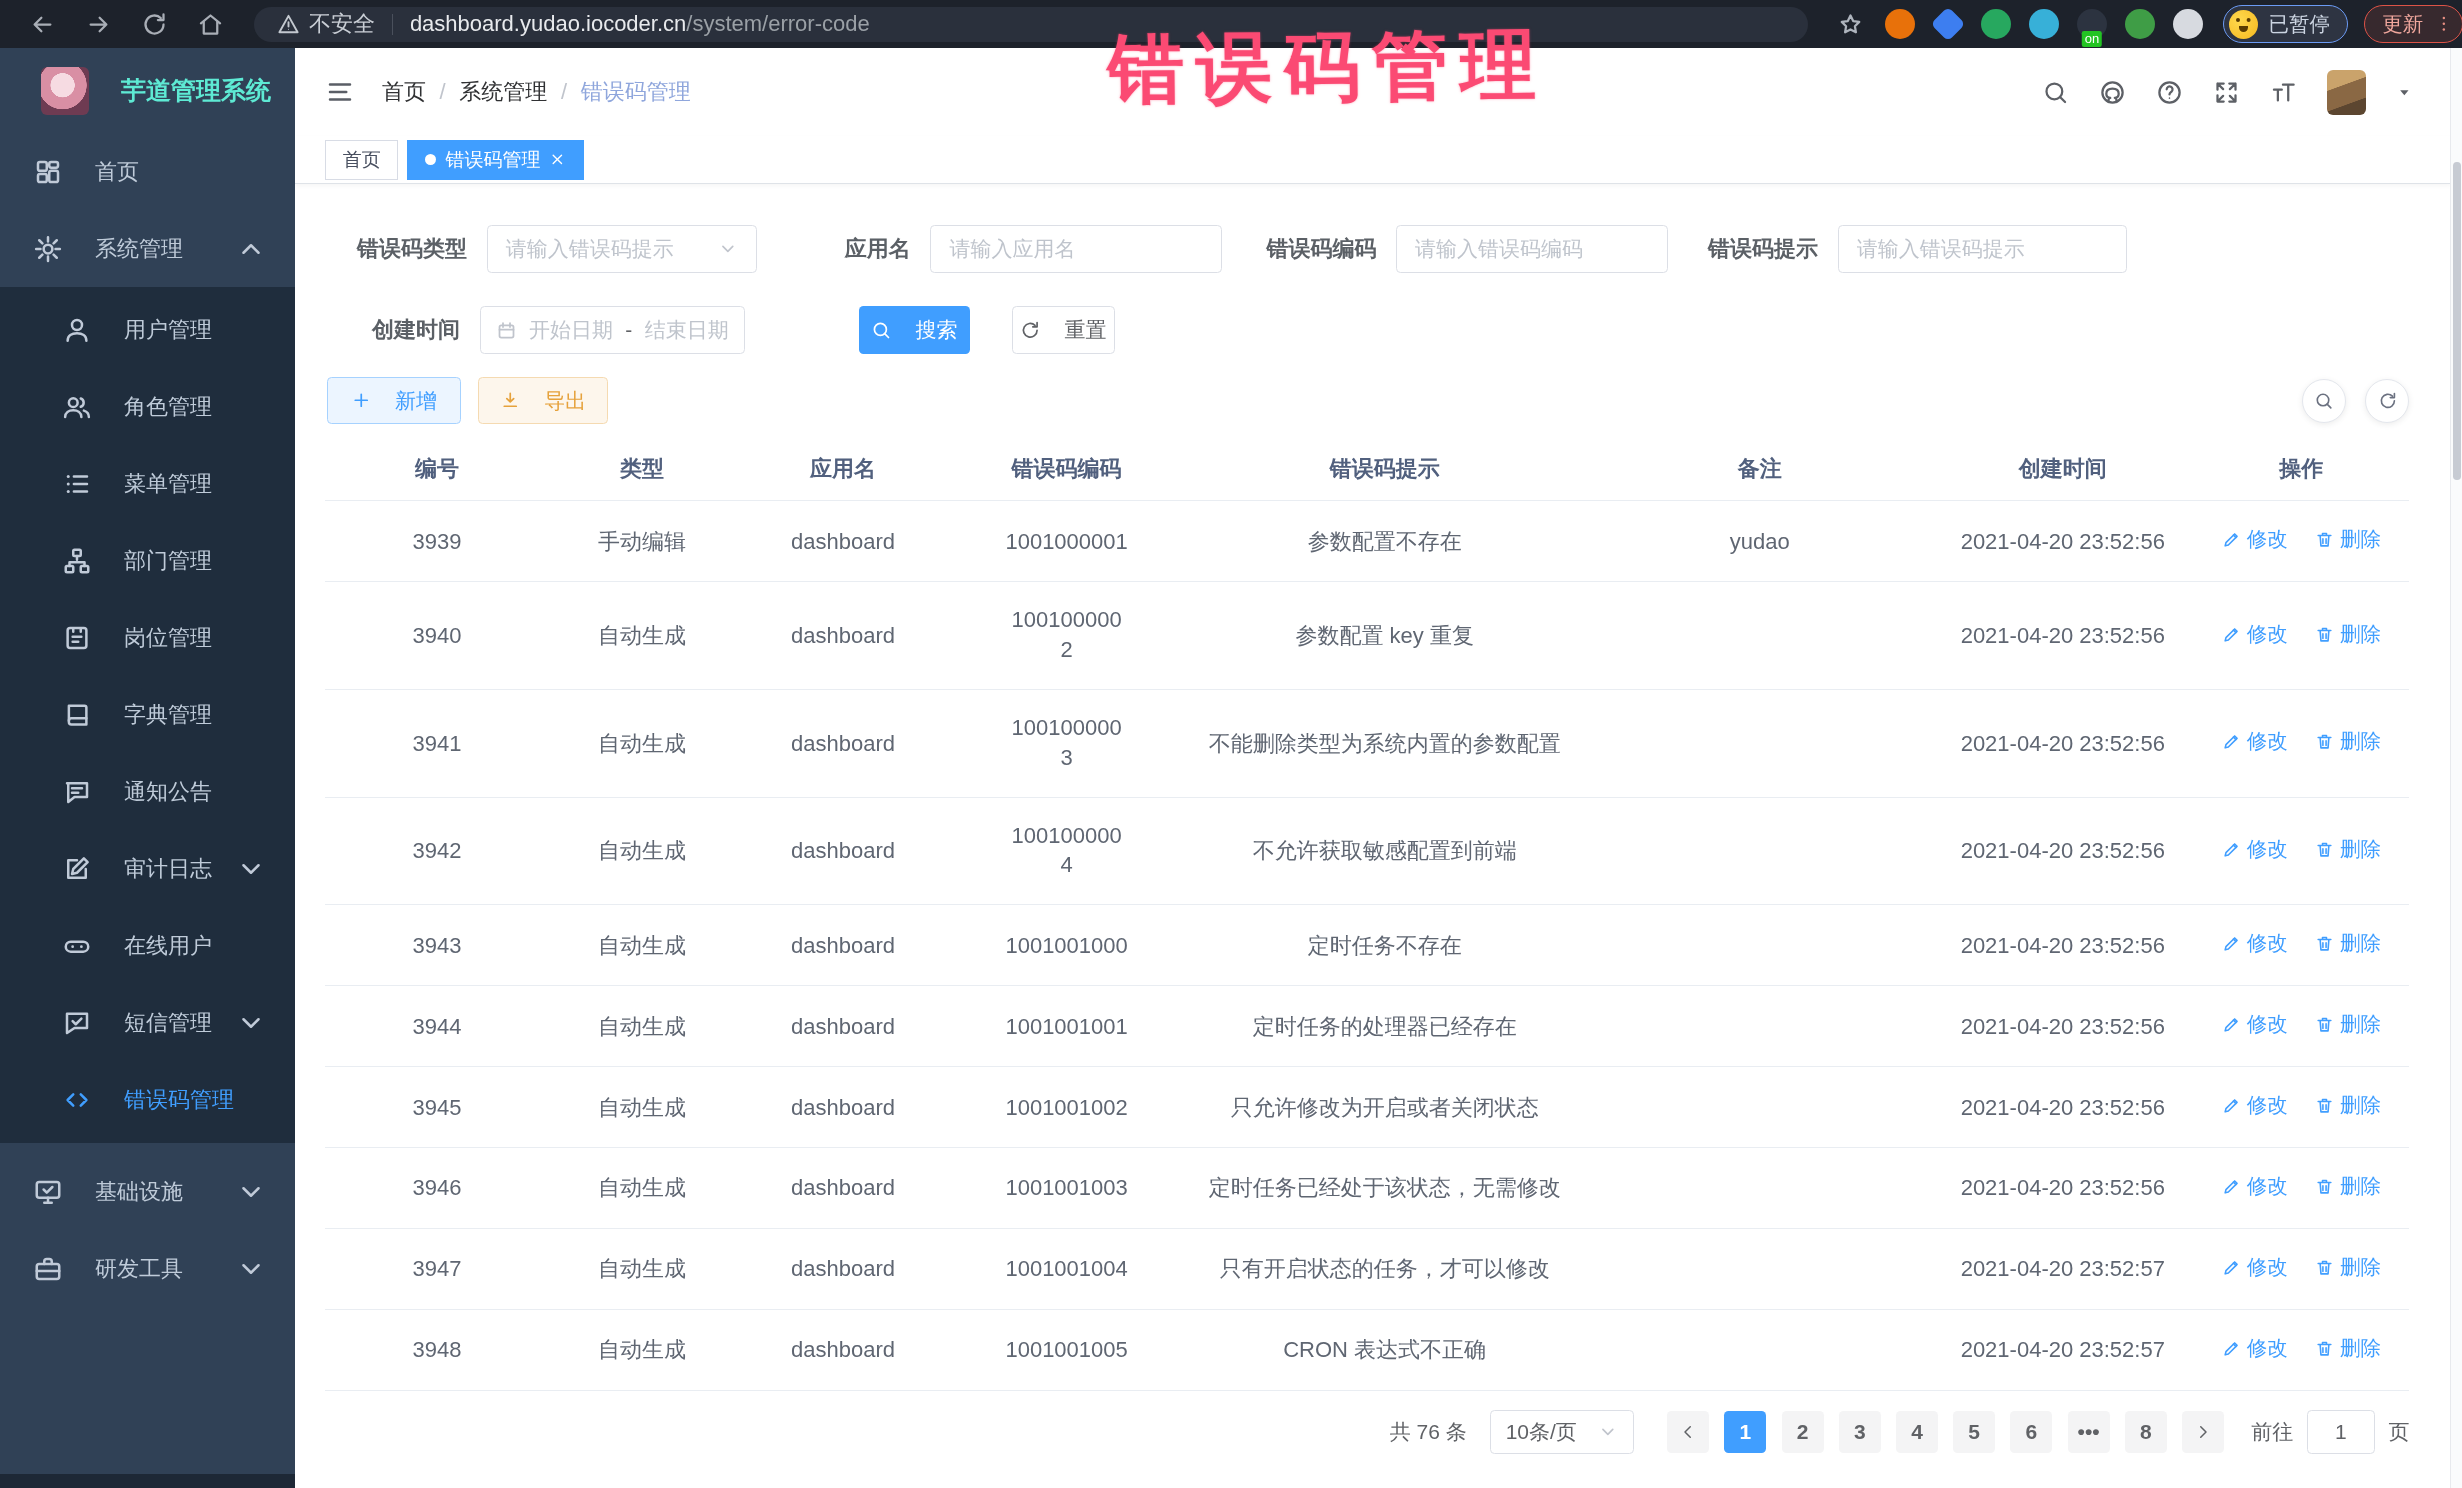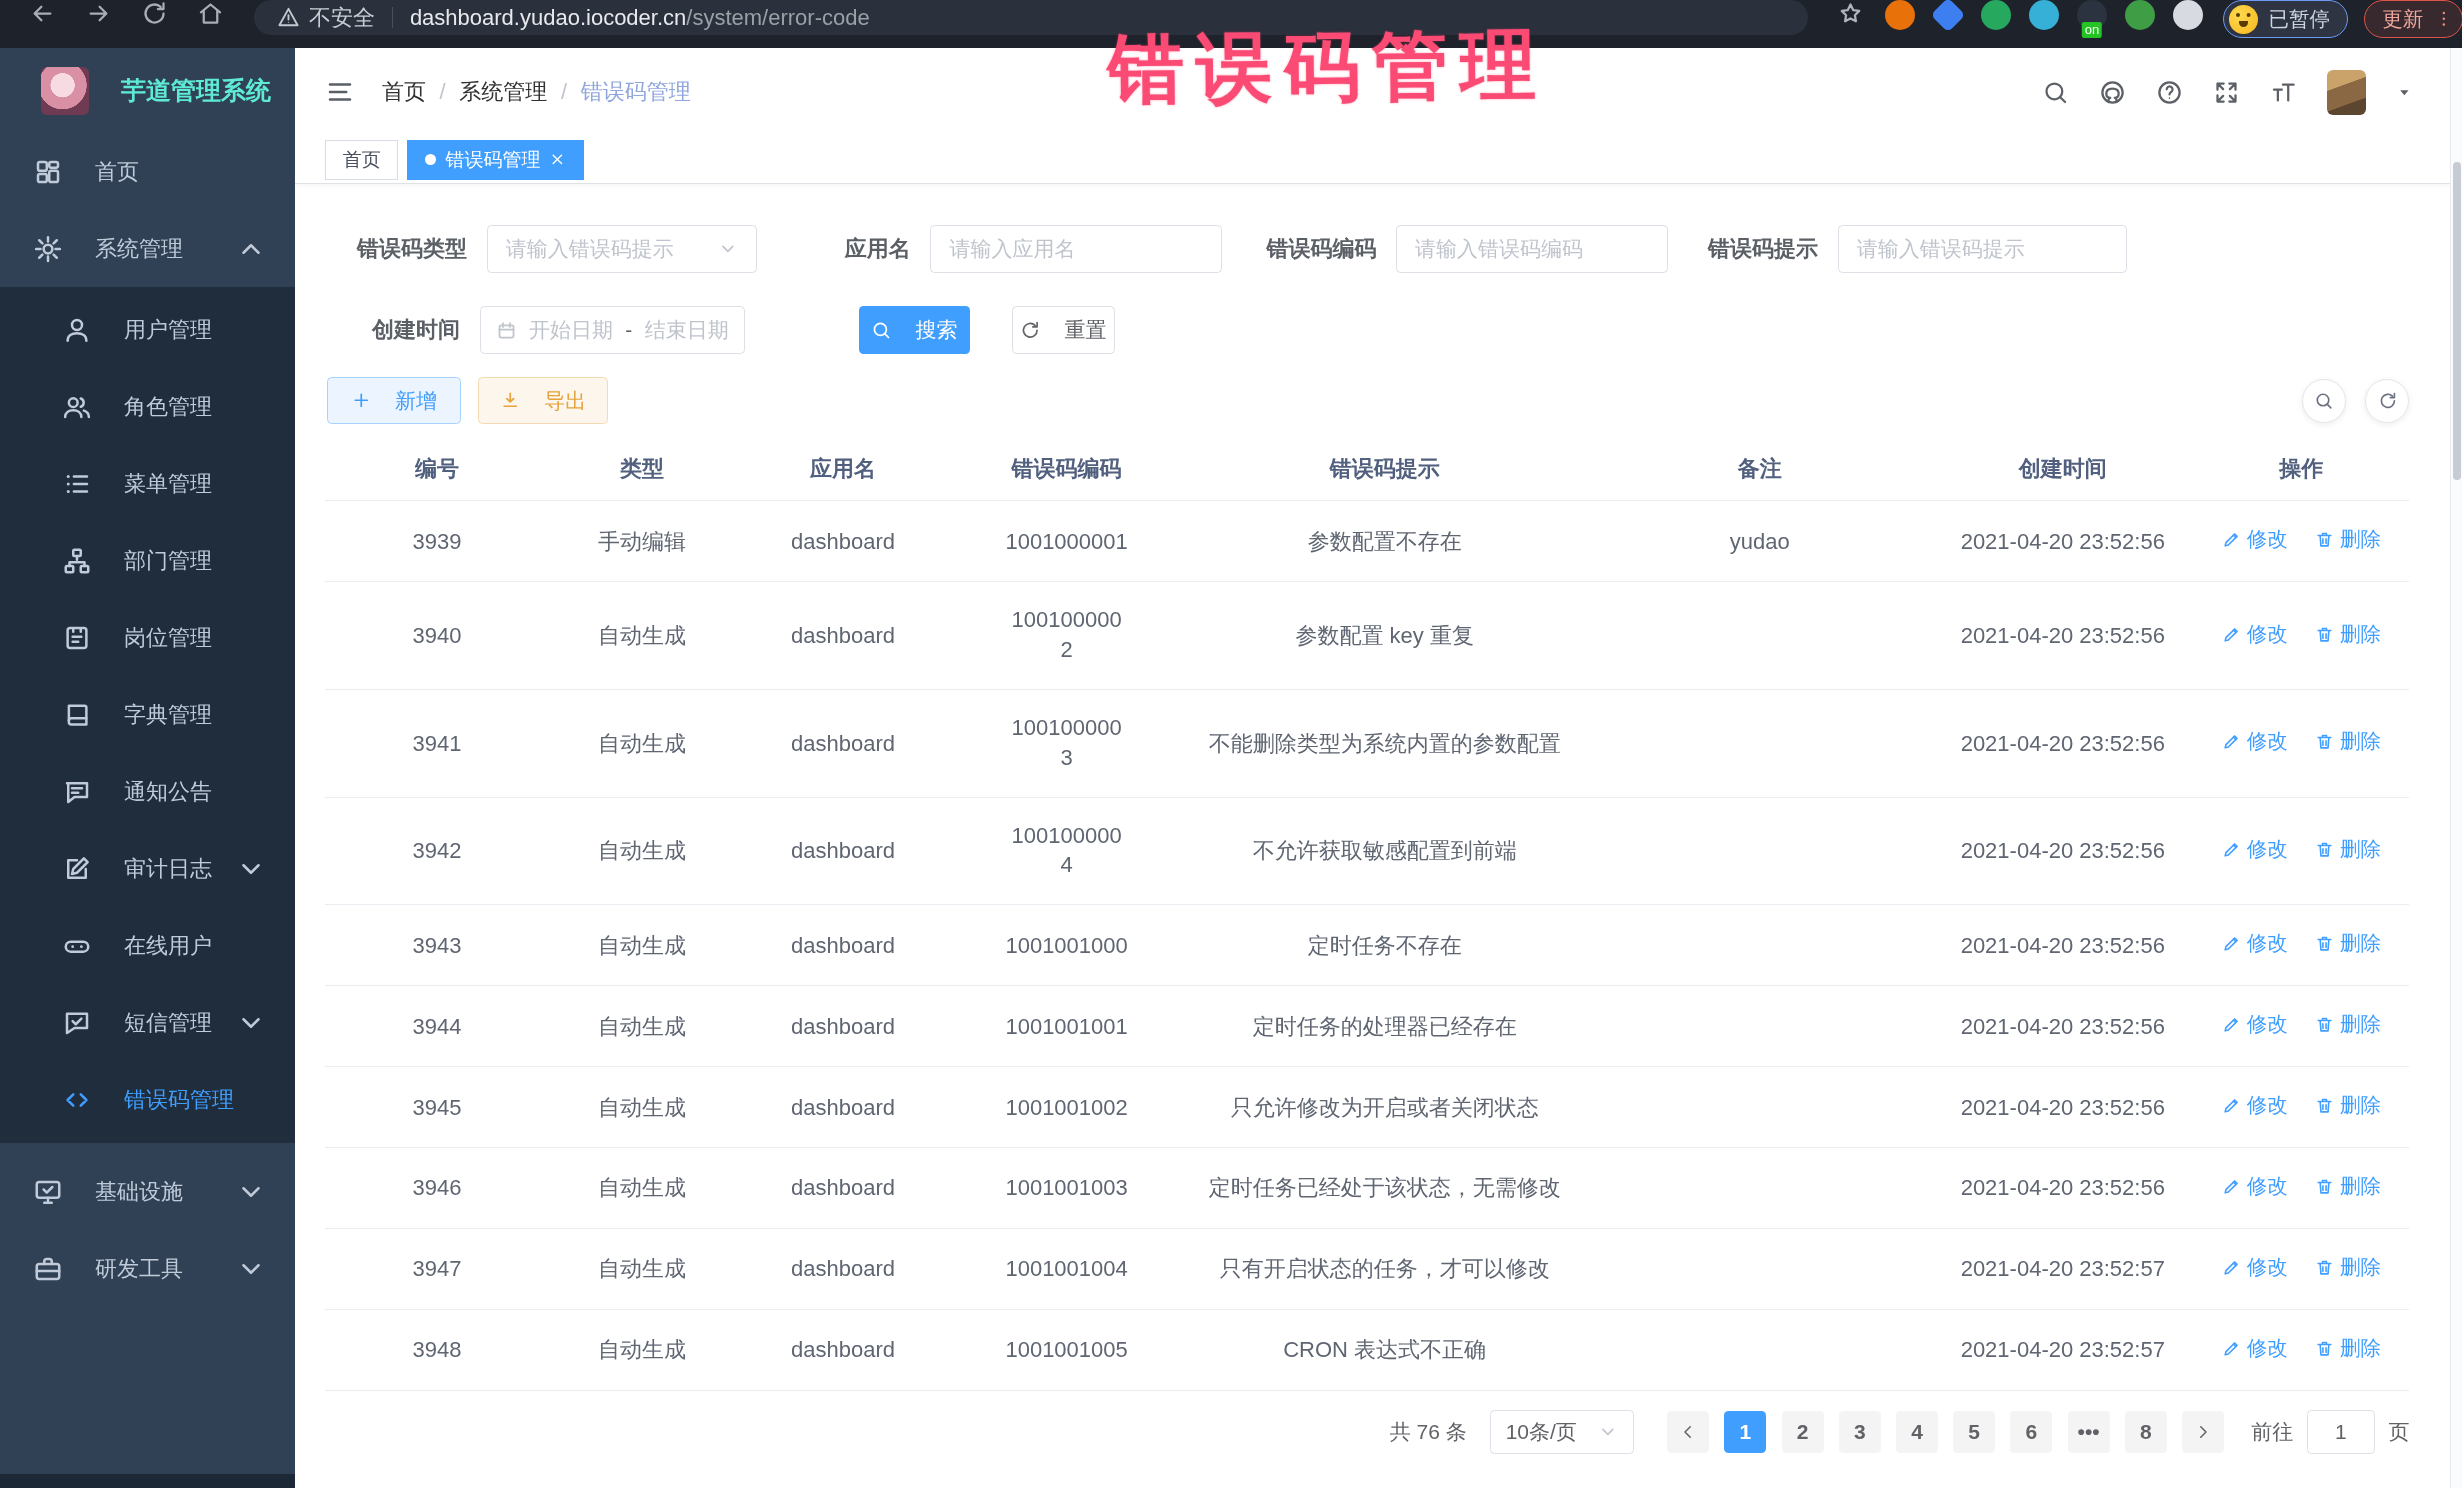--- a/index.html
+++ b/index.html
@@ -7,21 +7,21 @@
        font-family:"Liberation Sans","DejaVu Sans",sans-serif;color:#606266;}
   .mi svg,.bico svg{width:100%;height:100%;display:block;}
 
   
   .annotation{position:absolute;left:1108px;top:16.7px;z-index:99;font-size:76px;font-weight:800;
     color:#fb4a73;letter-spacing:12px;transform:rotate(-0.6deg);
     text-shadow:0 0 2.3px rgba(251,74,115,.55);pointer-events:none;}
 
   
   .browser{position:absolute;top:0;left:0;right:0;height:48px;background:#1d222b;
-    display:flex;align-items:flex-start;color:#a9aeb6;}
+    display:flex;align-items:center;color:#a9aeb6;}
   .bico{width:27px;height:27px;flex:0 0 auto;}
   .browser>.bico{margin-left:29px;}
   .urlbar{margin-left:30px;width:1508px;height:35px;border-radius:17.4px;background:#2a303c;
     display:flex;align-items:center;padding:0 23px;font-size:22px;flex:0 0 auto;}
   .uwarn{width:23px;height:23px;color:#c3c8cf;}
   .usec{margin-left:9px;color:#c9ced5;}
   .udiv{width:1.5px;height:21px;background:#4a505c;margin:0 16.7px;}
   .uhost{color:#e8eaed;}
   .upath{color:#9aa0a6;}
   .star{margin-left:19.7px;color:#aeb4bd;}

